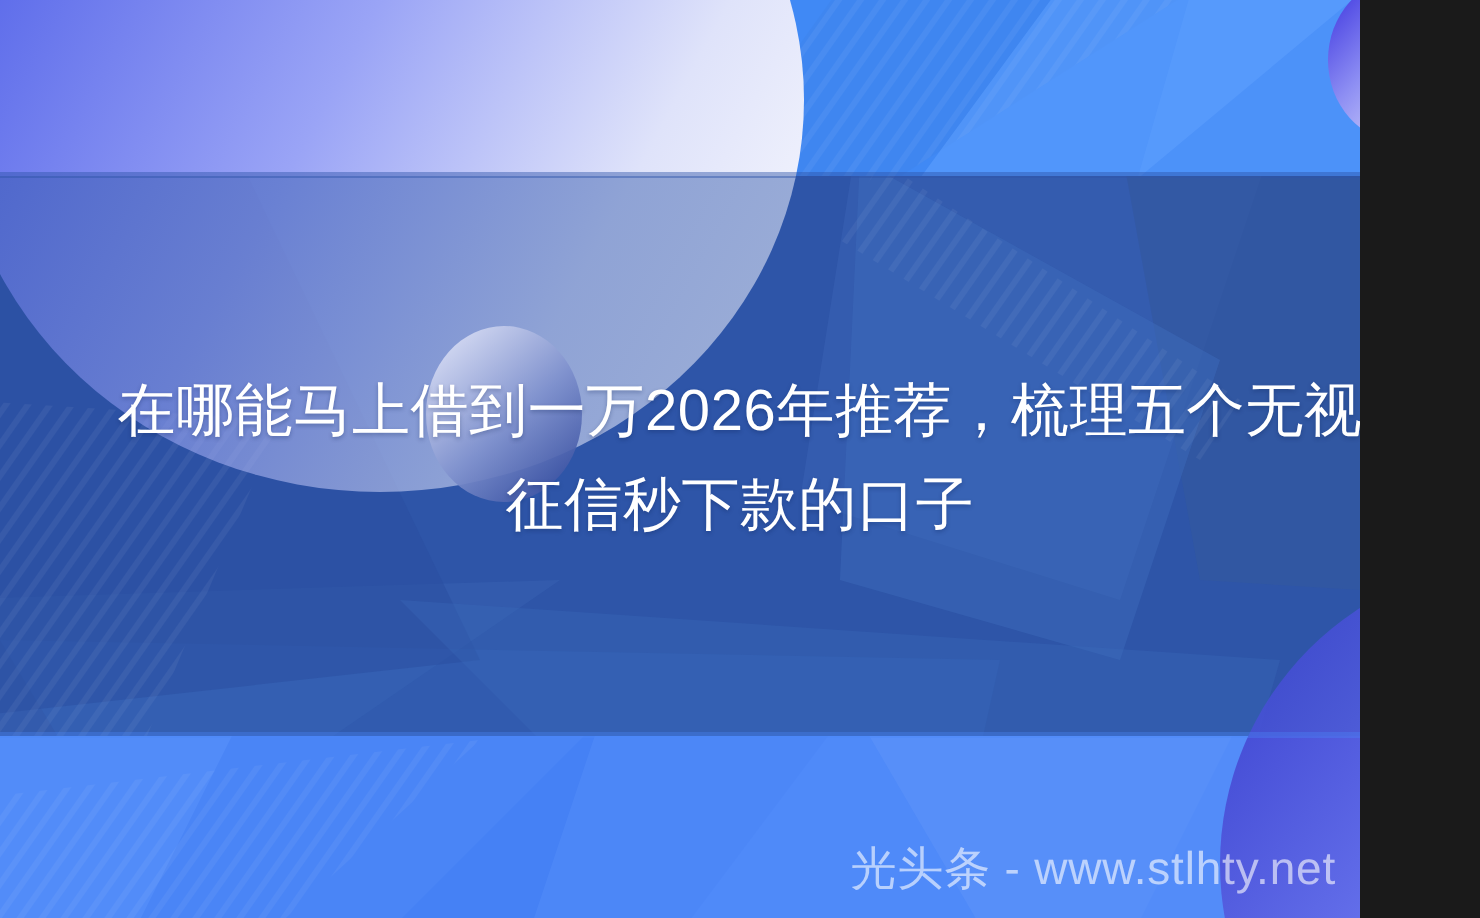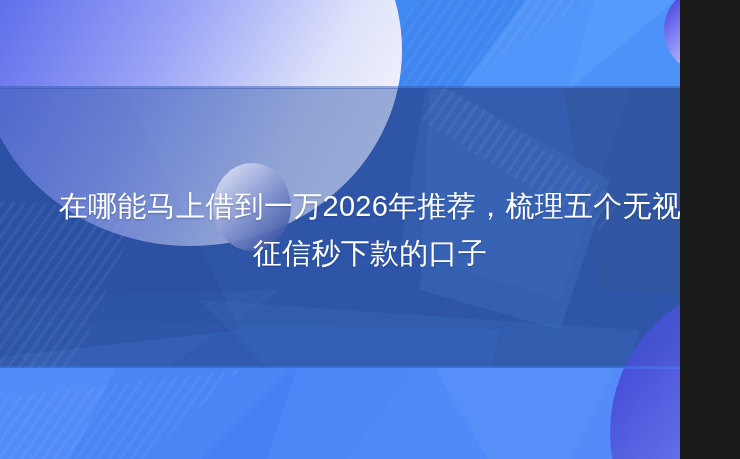--- a/index.html
+++ b/index.html
@@ -171,14 +171,15 @@
     </g>
 
     <rect x="0" y="86" width="740" height="3" fill="#2e55a8" opacity="0.45"></rect>
     <rect x="0" y="366" width="740" height="3" fill="#4a86f8" opacity="0.35"></rect>
   </svg>
 
   <div class="title-wrap">
     <div class="title">在哪能马上借到一万2026年推荐，梳理五个无视征信秒下款的口子</div>
   </div>
 
+  <div class="watermark">光头条 - www.stlhty.net</div>
 
 </div>
 
 </body></html>

